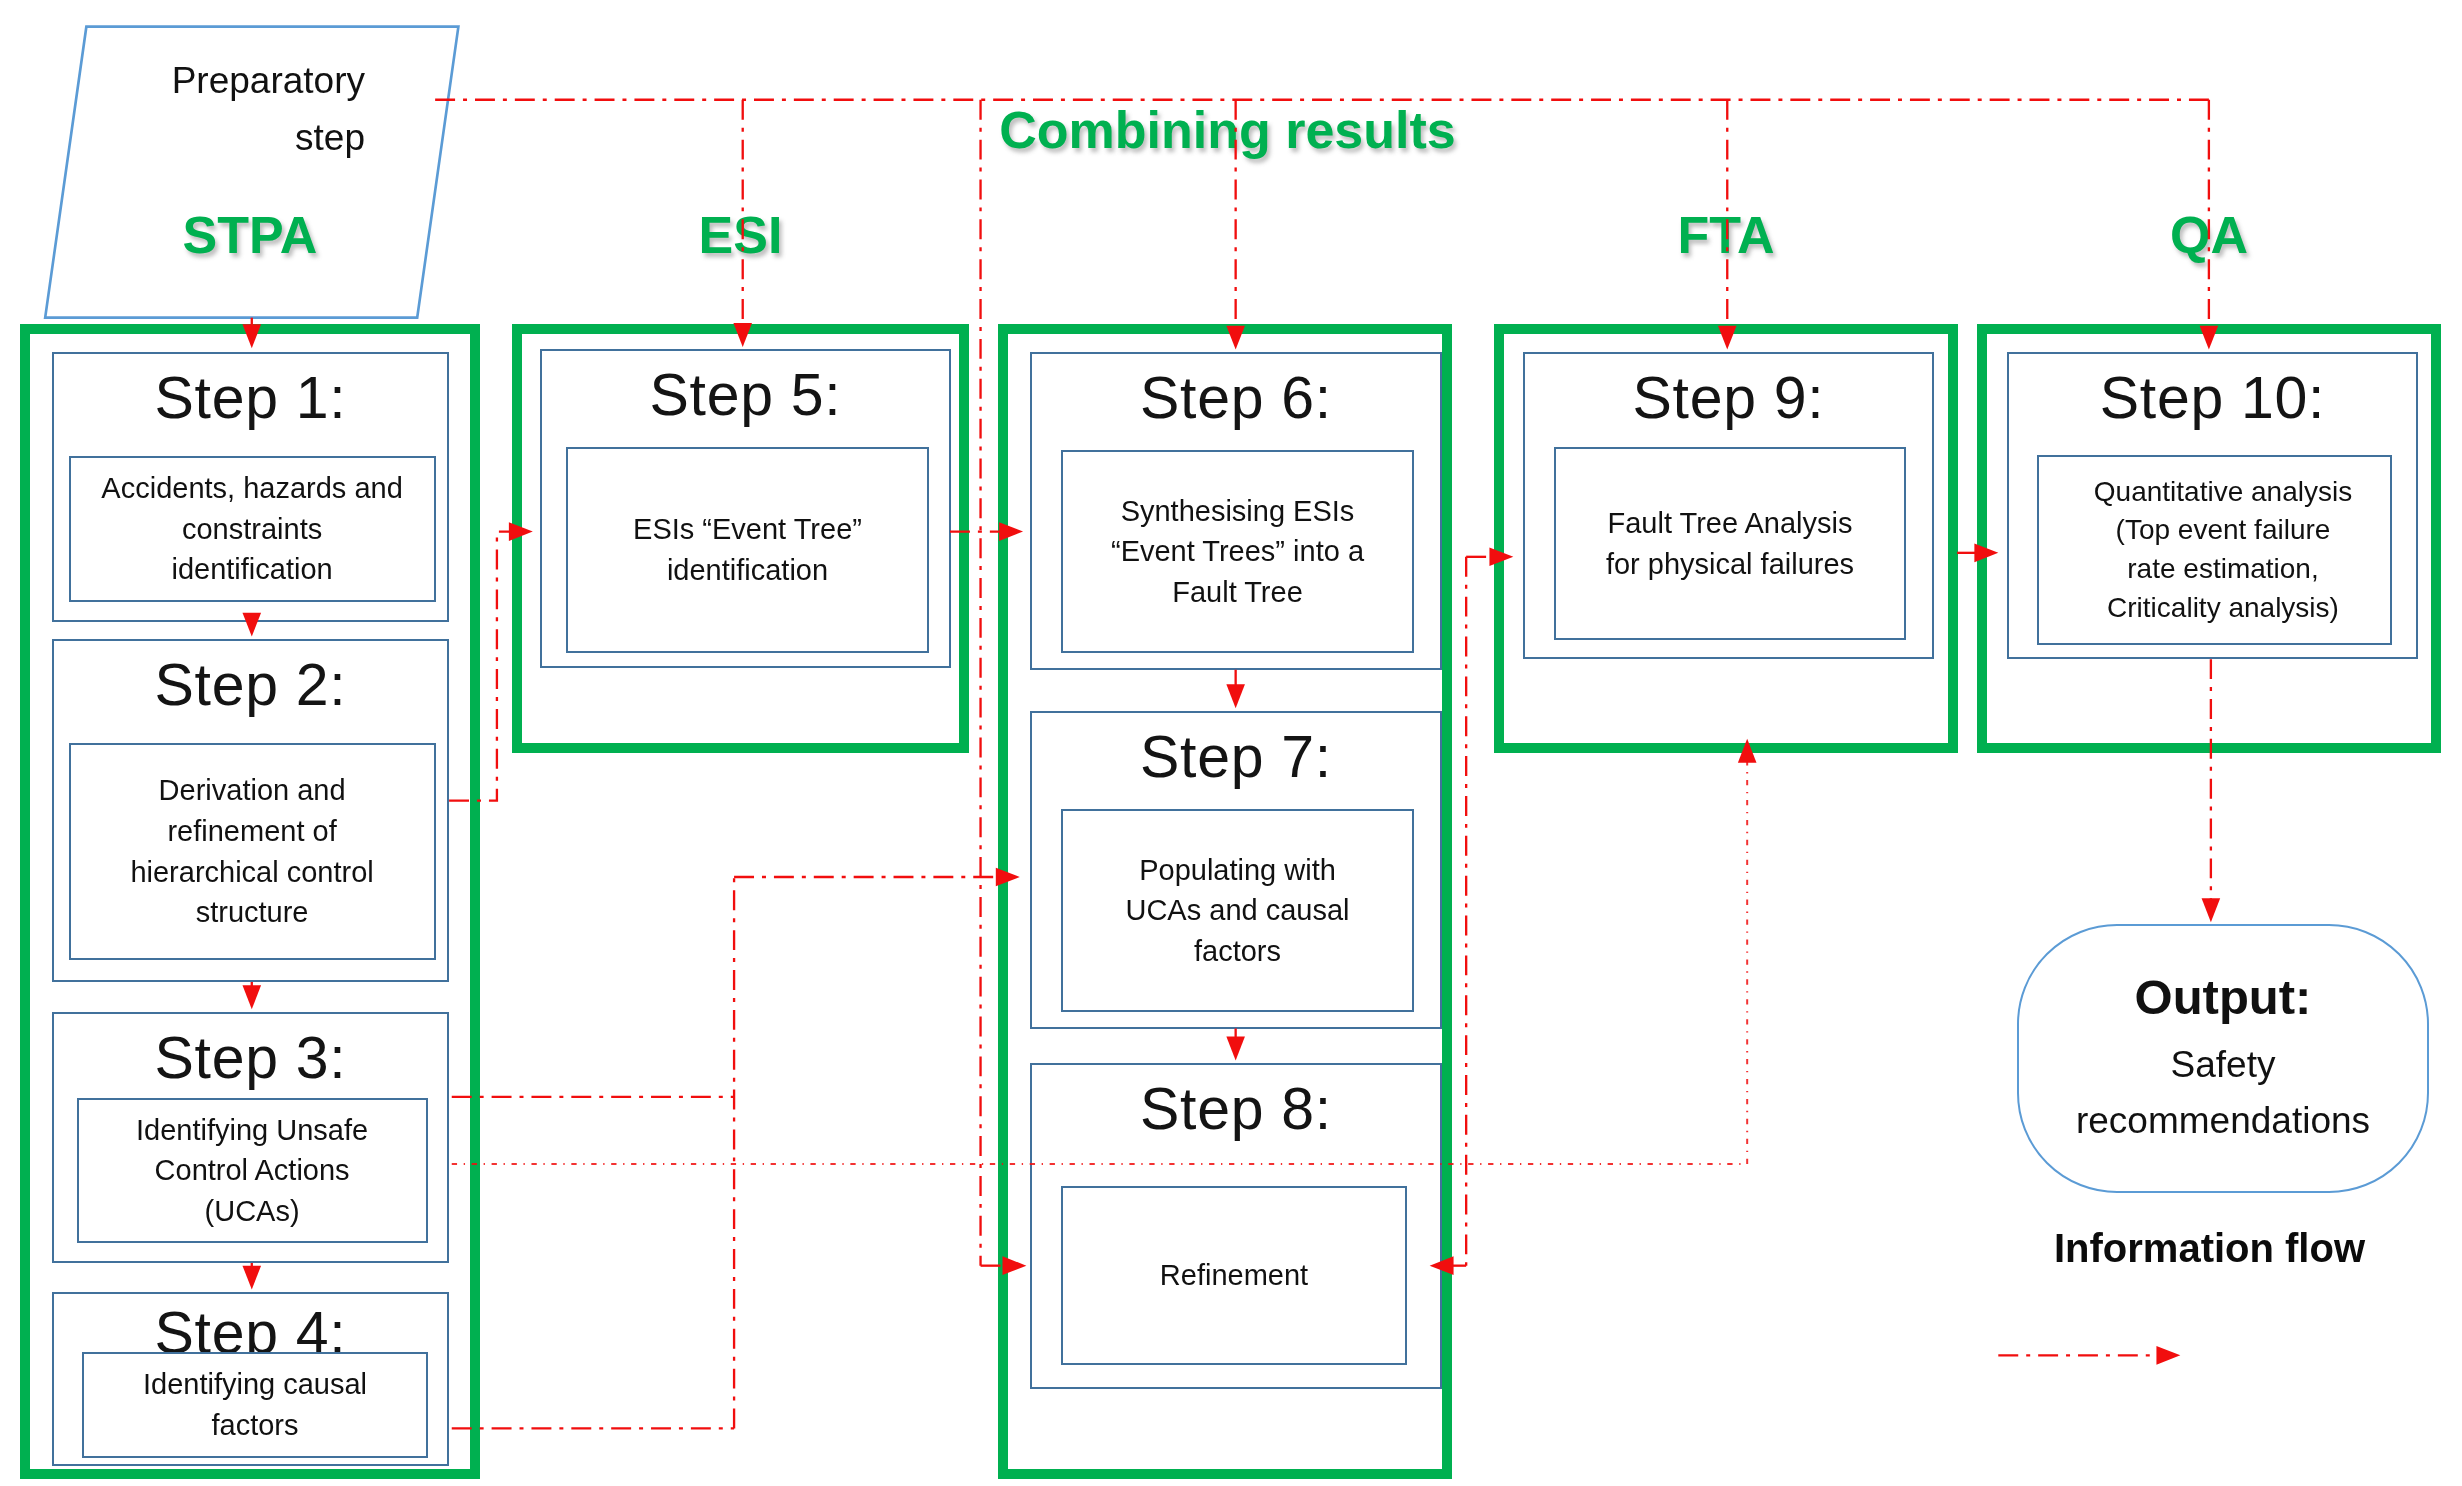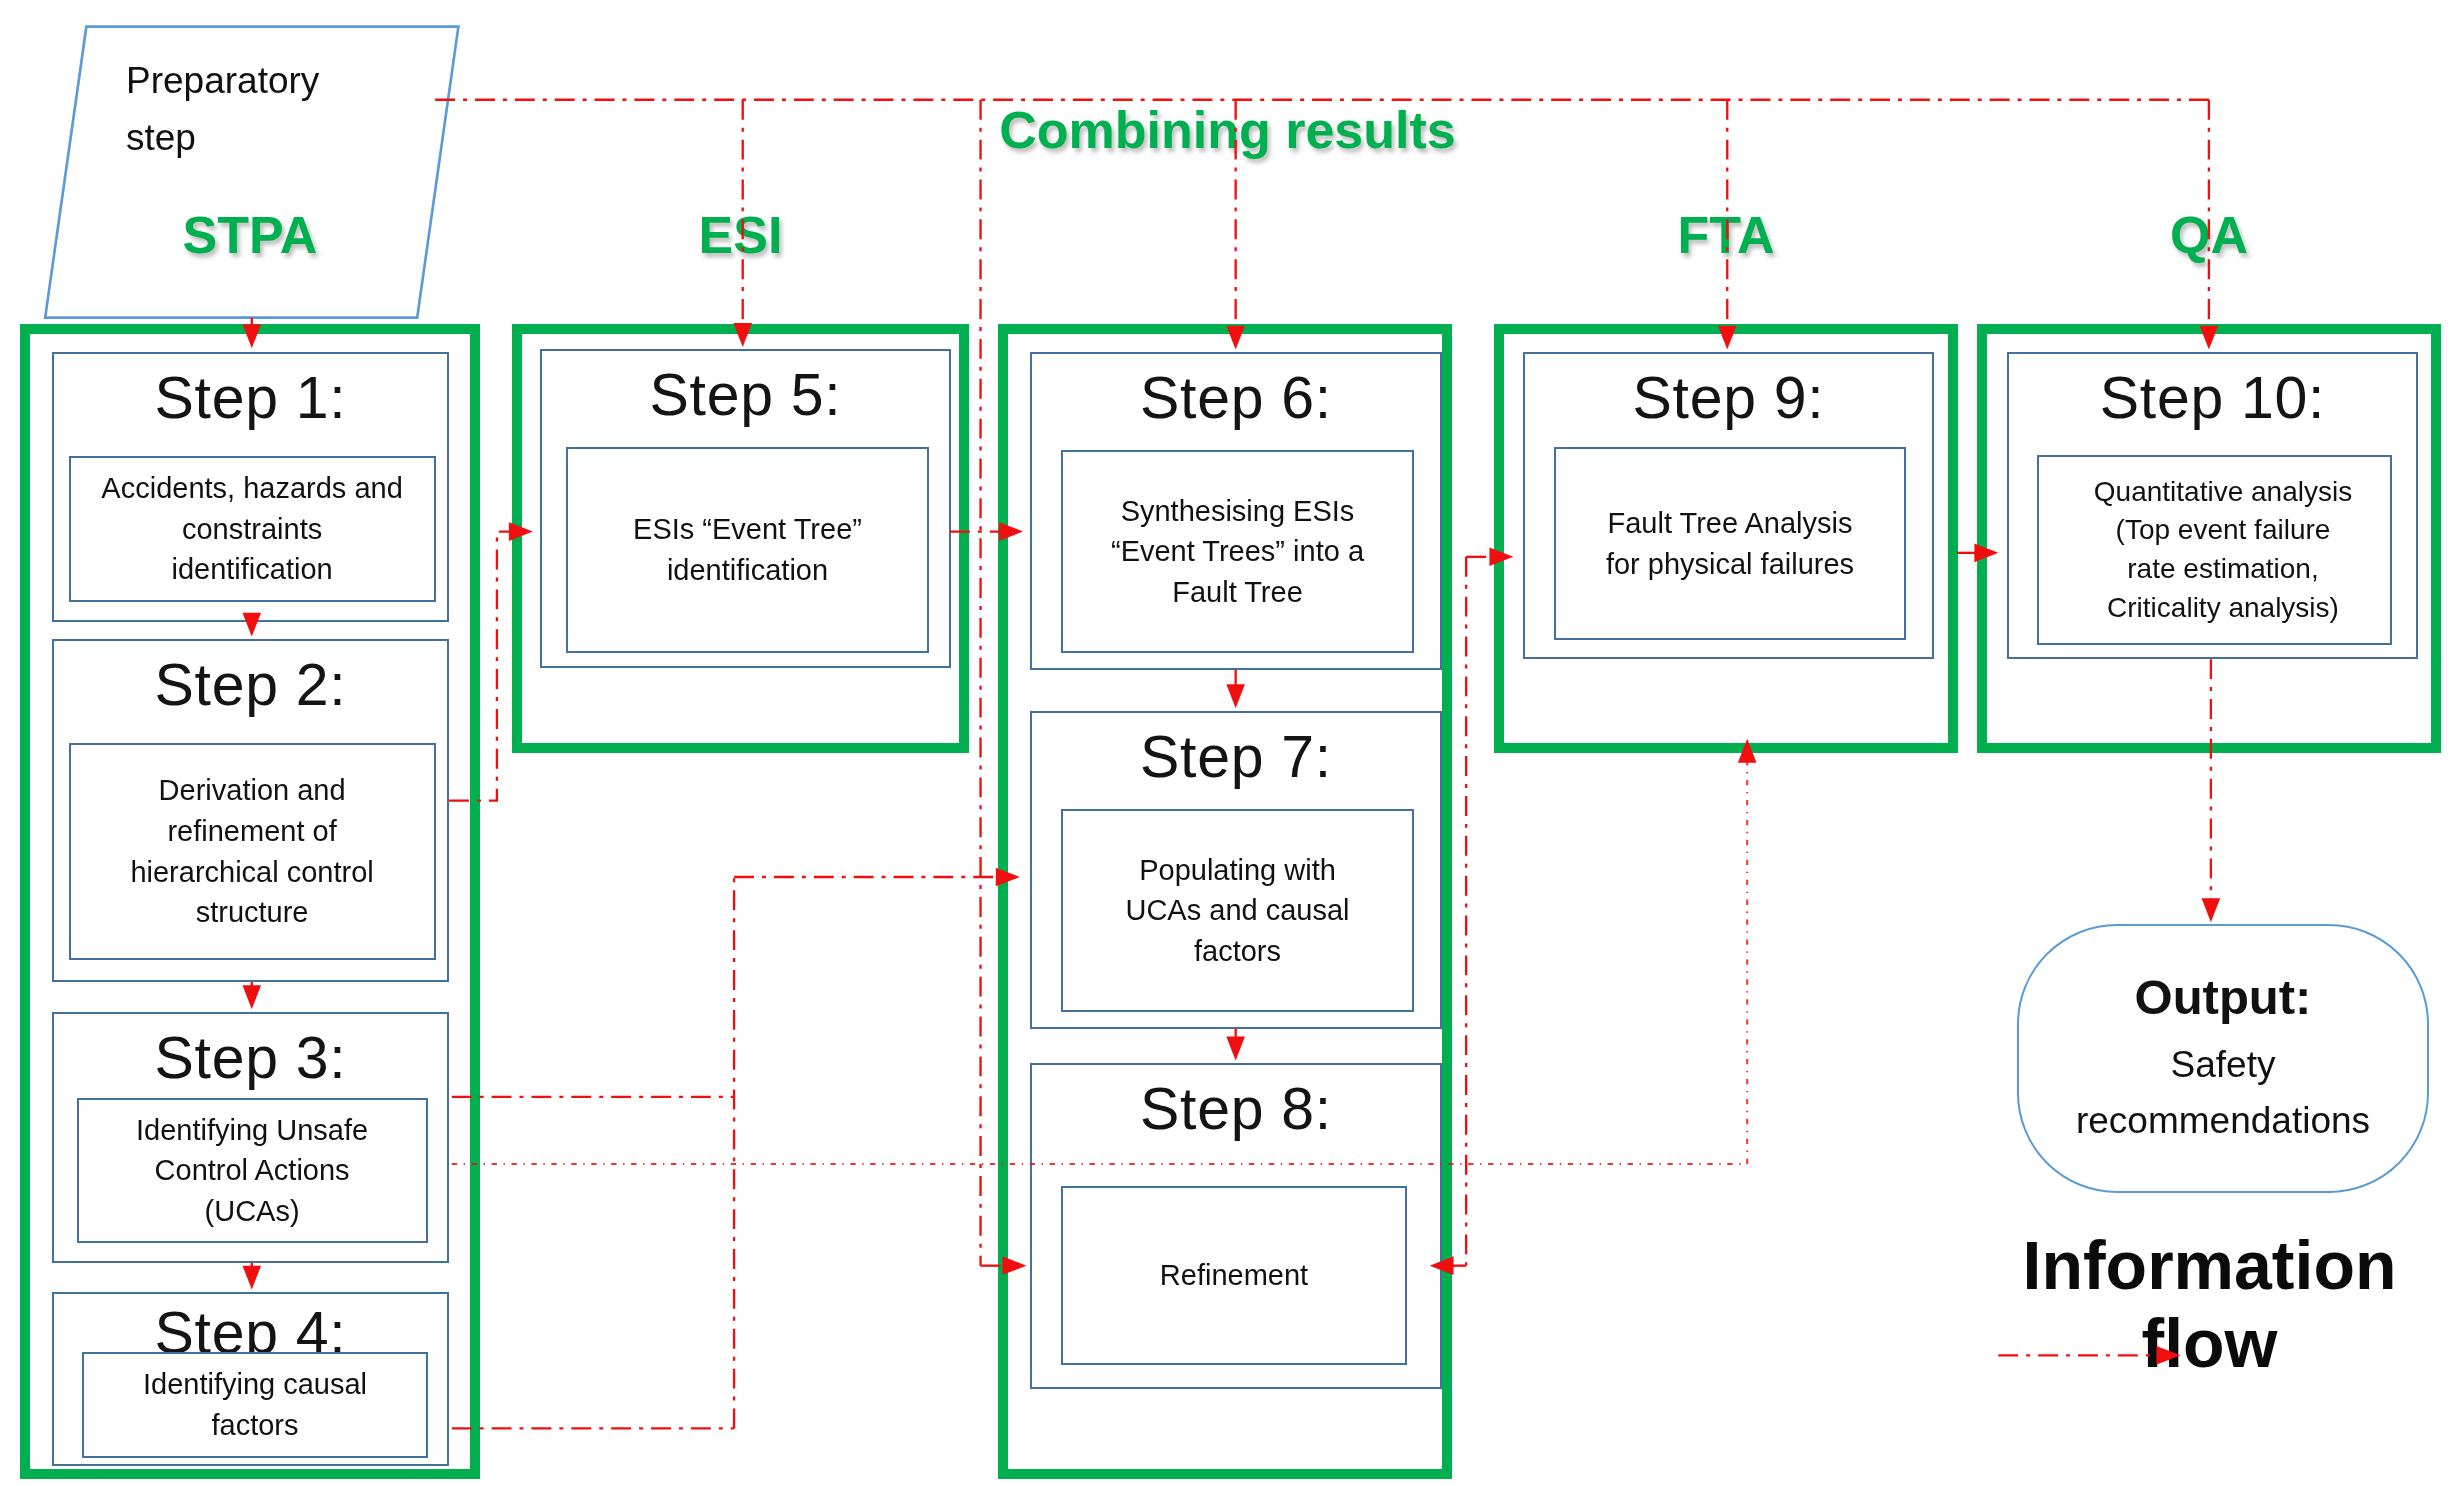--- a/index.html
+++ b/index.html
@@ -16,21 +16,21 @@
   }
   svg.layer{position:absolute;left:0;top:0;width:2462px;height:1487px;pointer-events:none;}
   svg.base{z-index:1;}
   svg.wires{z-index:50;}
   .pgram{fill:#ffffff;stroke:var(--border-light);stroke-width:4;}
   .ln{stroke:var(--red);stroke-width:3.5;fill:none;stroke-dasharray:30 12 6 12;}
   .lnf{stroke:var(--red);stroke-width:3;fill:none;stroke-dasharray:8 10 2 10;opacity:.85;}
   .hd{fill:var(--red);stroke:none;}
 
   .prep-label{
-    position:absolute;z-index:5;text-align:left;font-size:37px;line-height:1.55;
+    position:absolute;z-index:5;text-align:right;font-size:37px;line-height:1.55;
     color:#111;
   }
   .group-box{position:absolute;z-index:2;border:10.6px solid var(--green);background:transparent;box-sizing:border-box;}
   .header{
     position:absolute;z-index:6;text-align:center;font-weight:700;font-size:52px;line-height:1.42;
     color:var(--green);text-shadow:2.7px 4px 4.7px rgba(110,110,110,.45);
   }
   .step{position:absolute;z-index:8;border:2.7px solid var(--border-dark);background:#fff;box-sizing:border-box;}
   .step-title{
     position:absolute;left:0;right:0;top:9.3px;text-align:center;
@@ -43,21 +43,21 @@
   }
   .step-inner.small{font-size:28px;line-height:1.38;}
   .output-node{
     position:absolute;z-index:8;border:2.7px solid var(--border-light);border-radius:100px;background:#fff;
     box-sizing:border-box;display:flex;flex-direction:column;align-items:center;justify-content:center;
     text-align:center;
   }
   .output-title{font-size:49px;font-weight:600;color:#111;margin-bottom:12px;}
   .output-body{font-size:37px;line-height:1.5;color:#111;white-space:pre-line;}
   .legend-label{
-    position:absolute;z-index:8;text-align:center;font-size:68px;font-weight:600;color:#0b0b0b;
+    position:absolute;z-index:8;text-align:center;font-size:40px;font-weight:600;color:#0b0b0b;
   }
 </style>
 </head>
 <body>
 
 <div class="canvas">
 
   <svg class="layer base" viewBox="0 0 3706 2238">
     <polygon class="pgram" points="130,40 690,40 628,478 68,478"></polygon>
   </svg>

